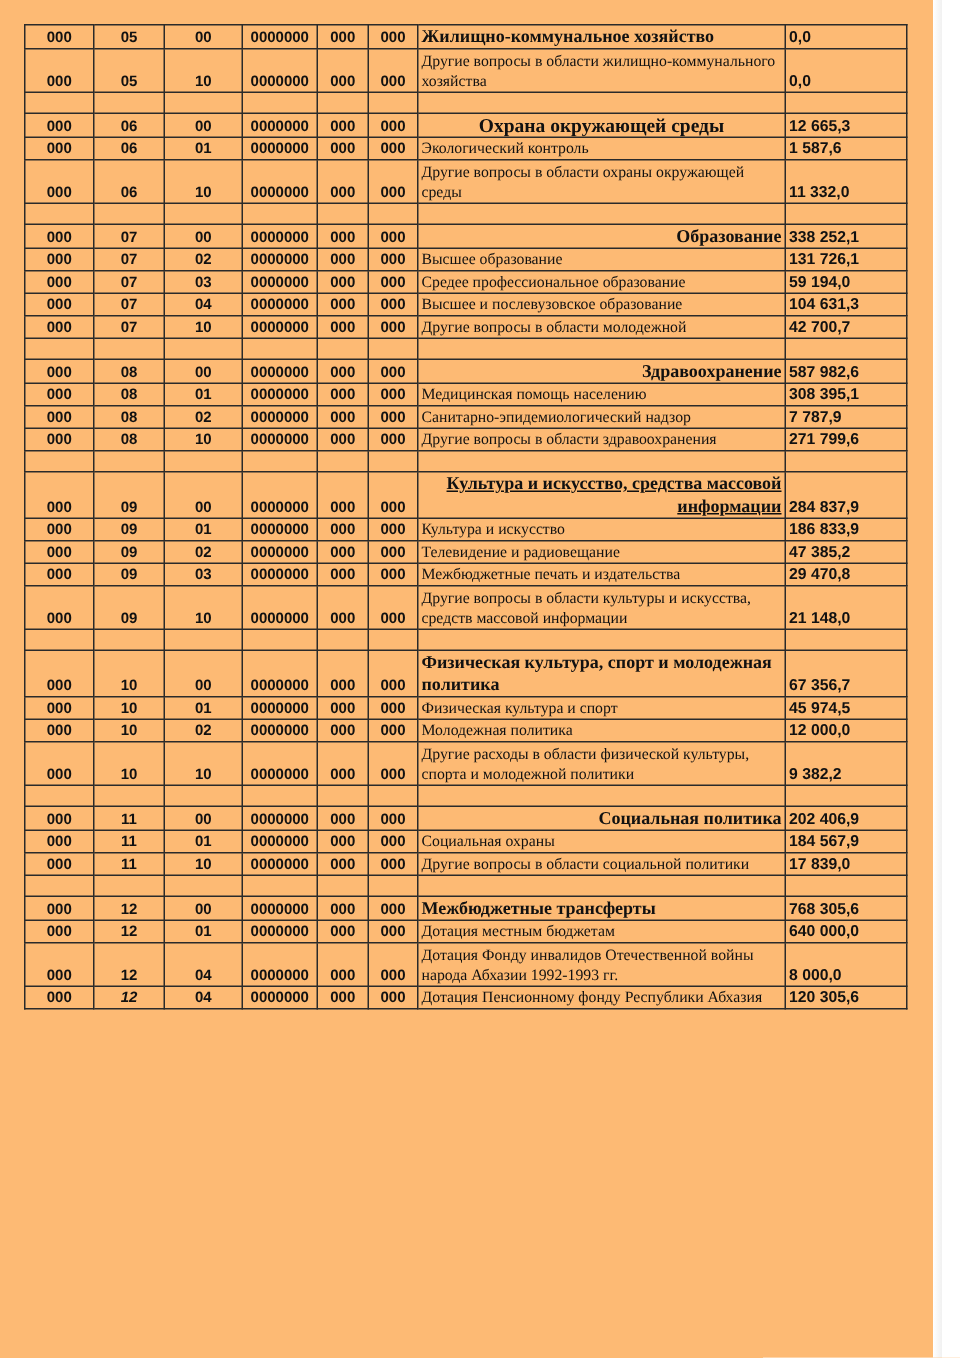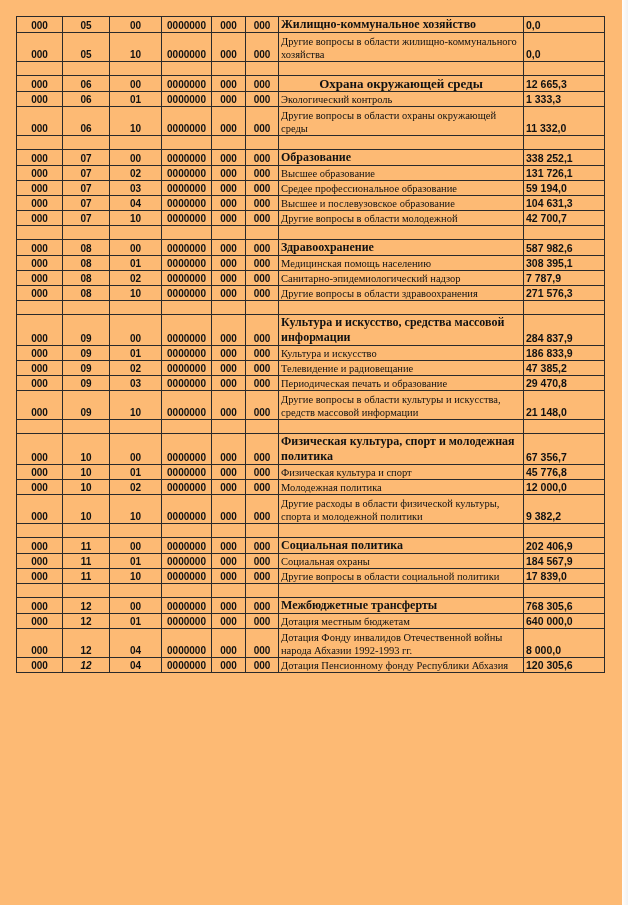--- a/index.html
+++ b/index.html
@@ -58,21 +58,21 @@
     td.name.bold {
       font-weight: bold;
       font-size: 12px;
       line-height: 15px;
       margin-top: 44px;
     }
     td.name.bold.large {
       font-size: 13px;
       text-align: center;
     }
-    td.name.center { text-align: left; }
+    td.name.center { text-align: right; }
     td.amount {
       font-family: "Liberation Sans", sans-serif;
       font-weight: bold;
       font-size: 10.5px;
     }
     tr.r1 td { height: 14px; }
     tr.r2 td { height: 28px; }
     tr.gap td { height: 13px; }
   </style>
 </head>
@@ -132,21 +132,21 @@
           <td class="amount">12 665,3</td>
         </tr>
         <tr class="r1">
           <td class="code">000</td>
           <td class="code">06</td>
           <td class="code">01</td>
           <td class="code">0000000</td>
           <td class="code">000</td>
           <td class="code">000</td>
           <td class="name">Экологический контроль</td>
-          <td class="amount">1 333,3</td>
+          <td class="amount">1 587,6</td>
         </tr>
         <tr class="r2">
           <td class="code">000</td>
           <td class="code">06</td>
           <td class="code">10</td>
           <td class="code">0000000</td>
           <td class="code">000</td>
           <td class="code">000</td>
           <td class="name">Другие вопросы в области охраны окружающей среды</td>
           <td class="amount">11 332,0</td>
@@ -252,40 +252,40 @@
           <td class="amount">7 787,9</td>
         </tr>
         <tr class="r1">
           <td class="code">000</td>
           <td class="code">08</td>
           <td class="code">10</td>
           <td class="code">0000000</td>
           <td class="code">000</td>
           <td class="code">000</td>
           <td class="name">Другие вопросы в области здравоохранения</td>
-          <td class="amount">271 576,3</td>
+          <td class="amount">271 799,6</td>
         </tr>
         <tr class="gap">
           <td></td>
           <td></td>
           <td></td>
           <td></td>
           <td></td>
           <td></td>
           <td></td>
           <td></td>
         </tr>
         <tr class="r2">
           <td class="code">000</td>
           <td class="code">09</td>
           <td class="code">00</td>
           <td class="code">0000000</td>
           <td class="code">000</td>
           <td class="code">000</td>
-          <td class="name bold center" style="vertical-align: top;">Культура и искусство, средства массовой информации</td>
+          <td class="name bold center" style="vertical-align: top; text-decoration: underline;">Культура и искусство, средства массовой информации</td>
           <td class="amount">284 837,9</td>
         </tr>
         <tr class="r1">
           <td class="code">000</td>
           <td class="code">09</td>
           <td class="code">01</td>
           <td class="code">0000000</td>
           <td class="code">000</td>
           <td class="code">000</td>
           <td class="name">Культура и искусство</td>
@@ -301,21 +301,21 @@
           <td class="name">Телевидение и радиовещание</td>
           <td class="amount">47 385,2</td>
         </tr>
         <tr class="r1">
           <td class="code">000</td>
           <td class="code">09</td>
           <td class="code">03</td>
           <td class="code">0000000</td>
           <td class="code">000</td>
           <td class="code">000</td>
-          <td class="name">Периодическая печать и образование</td>
+          <td class="name">Межбюджетные печать и издательства</td>
           <td class="amount">29 470,8</td>
         </tr>
         <tr class="r2">
           <td class="code">000</td>
           <td class="code">09</td>
           <td class="code">10</td>
           <td class="code">0000000</td>
           <td class="code">000</td>
           <td class="code">000</td>
           <td class="name">Другие вопросы в области культуры и искусства, средств массовой информации</td>
@@ -342,21 +342,21 @@
           <td class="amount">67 356,7</td>
         </tr>
         <tr class="r1">
           <td class="code">000</td>
           <td class="code">10</td>
           <td class="code">01</td>
           <td class="code">0000000</td>
           <td class="code">000</td>
           <td class="code">000</td>
           <td class="name">Физическая культура и спорт</td>
-          <td class="amount">45 776,8</td>
+          <td class="amount">45 974,5</td>
         </tr>
         <tr class="r1">
           <td class="code">000</td>
           <td class="code">10</td>
           <td class="code">02</td>
           <td class="code">0000000</td>
           <td class="code">000</td>
           <td class="code">000</td>
           <td class="name">Молодежная политика</td>
           <td class="amount">12 000,0</td>

